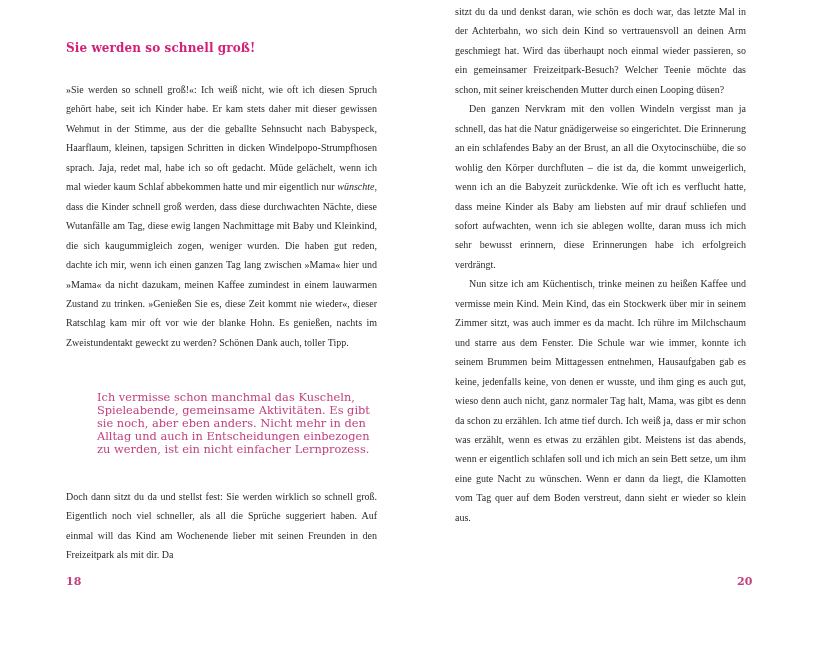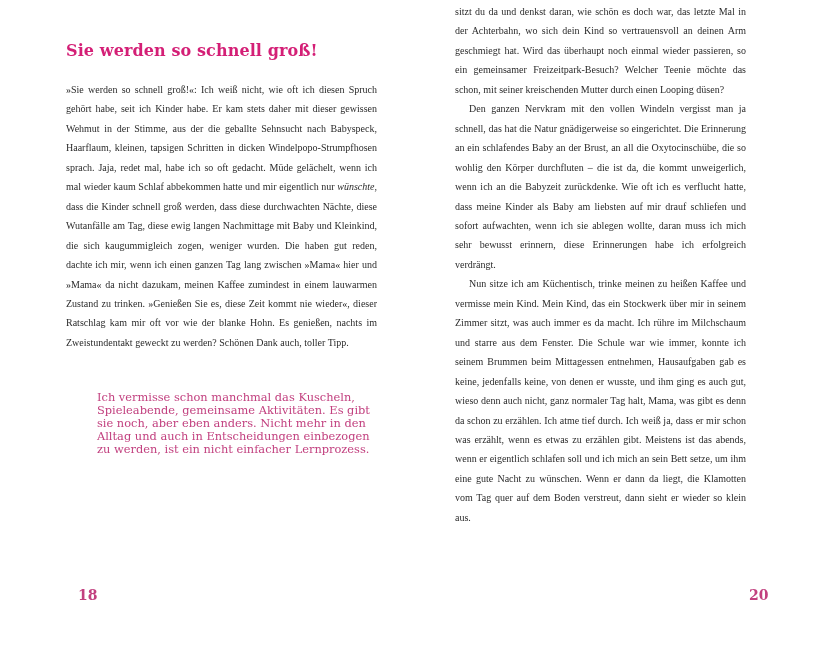--- a/index.html
+++ b/index.html
@@ -3,51 +3,52 @@
 <meta charset="utf-8">
 <style>
   html, body { margin: 0; padding: 0; background: #ffffff; }
   body { width: 814px; height: 648px; position: relative; overflow: hidden;
          font-family: "DejaVu Serif", "Liberation Serif", serif; color: #2a2a2a; }
   .page { position: absolute; top: 0; height: 648px; }
   .page-left { left: 0; width: 407px; }
   .page-right { left: 407px; width: 407px; }
   .title { position: absolute; left: 66px; top: 41px; margin: 0;
            font-family: "DejaVu Serif", serif; font-weight: bold;
-           font-size: 16px; color: #d41f76; letter-spacing: 0.1px; white-space: nowrap; }
+           font-size: 12px; color: #d41f76; letter-spacing: 0.1px; white-space: nowrap; }
   .body-text { font-family: "Liberation Serif", serif; font-size: 10px;
                line-height: 19.45px; text-align: justify; margin: 0; color: #2b2b2b;
                hyphens: manual; }
   .body-text em { font-style: italic; }
   .indent { text-indent: 14px; }
   .p1 { position: absolute; top: 80px; left: 66px; width: 311px; }
   .quote-author { position: absolute; top: 373px; left: 79px; margin: 0;
                   font-family: "DejaVu Serif", serif; font-style: italic;
                   font-size: 10.2px; color: #c873a4; white-space: nowrap; }
   .quote-body { position: absolute; top: 391px; left: 97px; width: 280px; margin: 0;
                 font-family: "DejaVu Serif", serif; font-size: 11.4px;
                 line-height: 13px; color: #c2407f; }
   .p2 { position: absolute; top: 487px; left: 66px; width: 311px; }
   .right-text { position: absolute; top: 2px; left: 48px; width: 291px; }
-  .page-number { position: absolute; top: 575px; margin: 12px;
+  .page-number { position: absolute; top: 575px; margin: 0;
                  font-family: "DejaVu Serif", serif; font-weight: bold;
-                 font-size: 14px; color: #c2407f; }
+                 font-size: 11px; color: #c2407f; }
   .pn-left { left: 66px; }
   .pn-right { left: 330px; }
 </style>
 </head>
 <body>
 
 <div class="page page-left">
   <h1 class="title">Sie werden so schnell groß!</h1>
 
   <p class="body-text p1"><span>»Sie werden so schnell groß!«: Ich weiß nicht, wie oft ich die­sen Spruch gehört habe, seit ich Kinder habe. Er kam stets da­her mit dieser gewissen Wehmut in der Stimme, aus der die geballte Sehnsucht nach Babyspeck, Haarflaum, kleinen, tapsi­gen Schritten in dicken Windelpopo-Strumpfhosen sprach. Jaja, redet mal, habe ich so oft gedacht. Müde gelächelt, wenn ich mal wieder kaum Schlaf abbekommen hatte und mir eigentlich nur </span><em>wünschte</em><span>, dass die Kinder schnell groß werden, dass diese durchwachten Nächte, diese Wutanfälle am Tag, diese ewig lan­gen Nachmittage mit Baby und Kleinkind, die sich kaugummi­gleich zogen, weniger wurden. Die haben gut reden, dachte ich mir, wenn ich einen ganzen Tag lang zwischen »Mama« hier und »Mama« da nicht dazukam, meinen Kaffee zumindest in einem lauwarmen Zustand zu trinken. »Genießen Sie es, diese Zeit kommt nie wieder«, dieser Ratschlag kam mir oft vor wie der blanke Hohn. Es genießen, nachts im Zweistundentakt ge­weckt zu werden? Schönen Dank auch, toller Tipp.</span></p>
 
   <p class="quote-body">Ich vermisse schon manchmal das Kuscheln, Spieleabende, gemeinsame Aktivitäten. Es gibt sie noch, aber eben anders. Nicht mehr in den Alltag und auch in Entscheidungen einbezogen zu werden, ist ein nicht einfacher Lernprozess.</p>
 
+  <p class="body-text p2">Doch dann sitzt du da und stellst fest: Sie werden wirklich so schnell groß. Eigentlich noch viel schneller, als all die Sprüche suggeriert haben. Auf einmal will das Kind am Wochenende lieber mit seinen Freunden in den Freizeitpark als mit dir. Da</p>
 
   <p class="page-number pn-left">18</p>
 </div>
 
 <div class="page page-right">
   <div class="right-text">
     <p class="body-text">sitzt du da und denkst daran, wie schön es doch war, das letzte Mal in der Achterbahn, wo sich dein Kind so vertrauensvoll an deinen Arm geschmiegt hat. Wird das überhaupt noch einmal wieder passieren, so ein gemeinsamer Freizeitpark-Besuch? Wel­cher Teenie möchte das schon, mit seiner kreischenden Mutter durch einen Looping düsen?</p>
     <p class="body-text indent">Den ganzen Nervkram mit den vollen Windeln vergisst man ja schnell, das hat die Natur gnädigerweise so eingerichtet. Die Erinnerung an ein schlafendes Baby an der Brust, an all die Oxytocinschübe, die so wohlig den Körper durchfluten – die ist da, die kommt unweigerlich, wenn ich an die Babyzeit zu­rückdenke. Wie oft ich es verflucht hatte, dass meine Kinder als Baby am liebsten auf mir drauf schliefen und sofort aufwachten, wenn ich sie ablegen wollte, daran muss ich mich sehr bewusst erinnern, diese Erinnerungen habe ich erfolgreich verdrängt.</p>
     <p class="body-text indent">Nun sitze ich am Küchentisch, trinke meinen zu heißen Kaf­fee und vermisse mein Kind. Mein Kind, das ein Stockwerk über mir in seinem Zimmer sitzt, was auch immer es da macht. Ich rühre im Milchschaum und starre aus dem Fenster. Die Schule war wie immer, konnte ich seinem Brummen beim Mittagessen entnehmen, Hausaufgaben gab es keine, jedenfalls keine, von denen er wusste, und ihm ging es auch gut, wieso denn auch nicht, ganz normaler Tag halt, Mama, was gibt es denn da schon zu erzählen. Ich atme tief durch. Ich weiß ja, dass er mir schon was erzählt, wenn es etwas zu erzählen gibt. Meistens ist das abends, wenn er eigentlich schlafen soll und ich mich an sein Bett setze, um ihm eine gute Nacht zu wünschen. Wenn er dann da liegt, die Klamotten vom Tag quer auf dem Boden verstreut, dann sieht er wieder so klein aus.</p>
 

